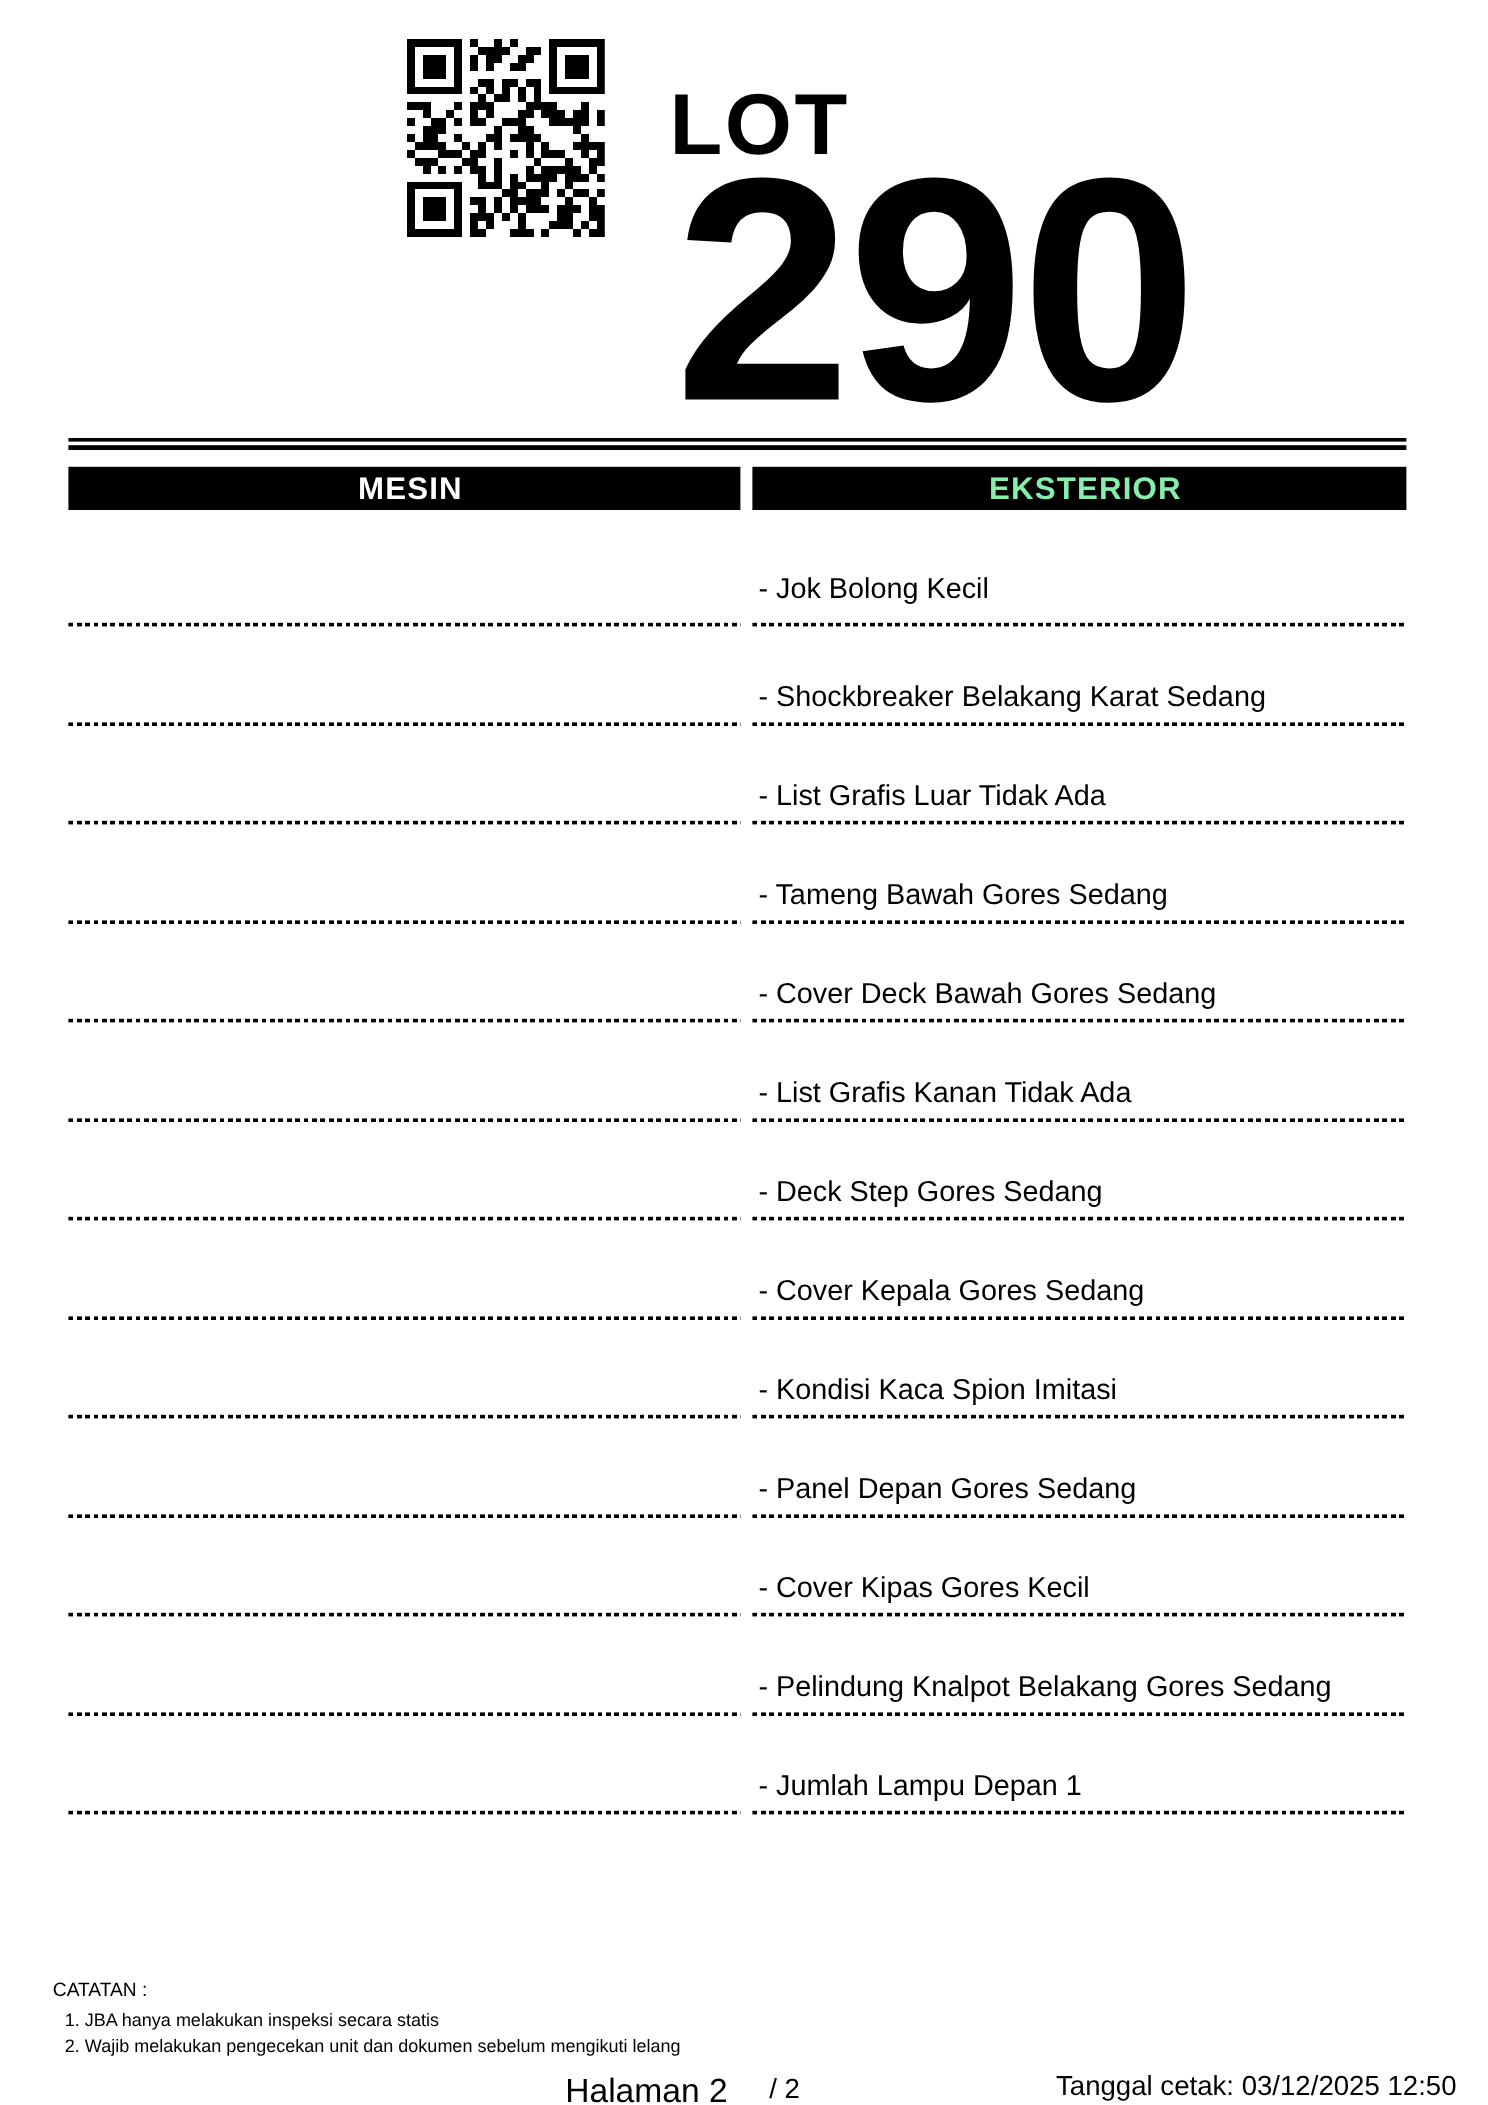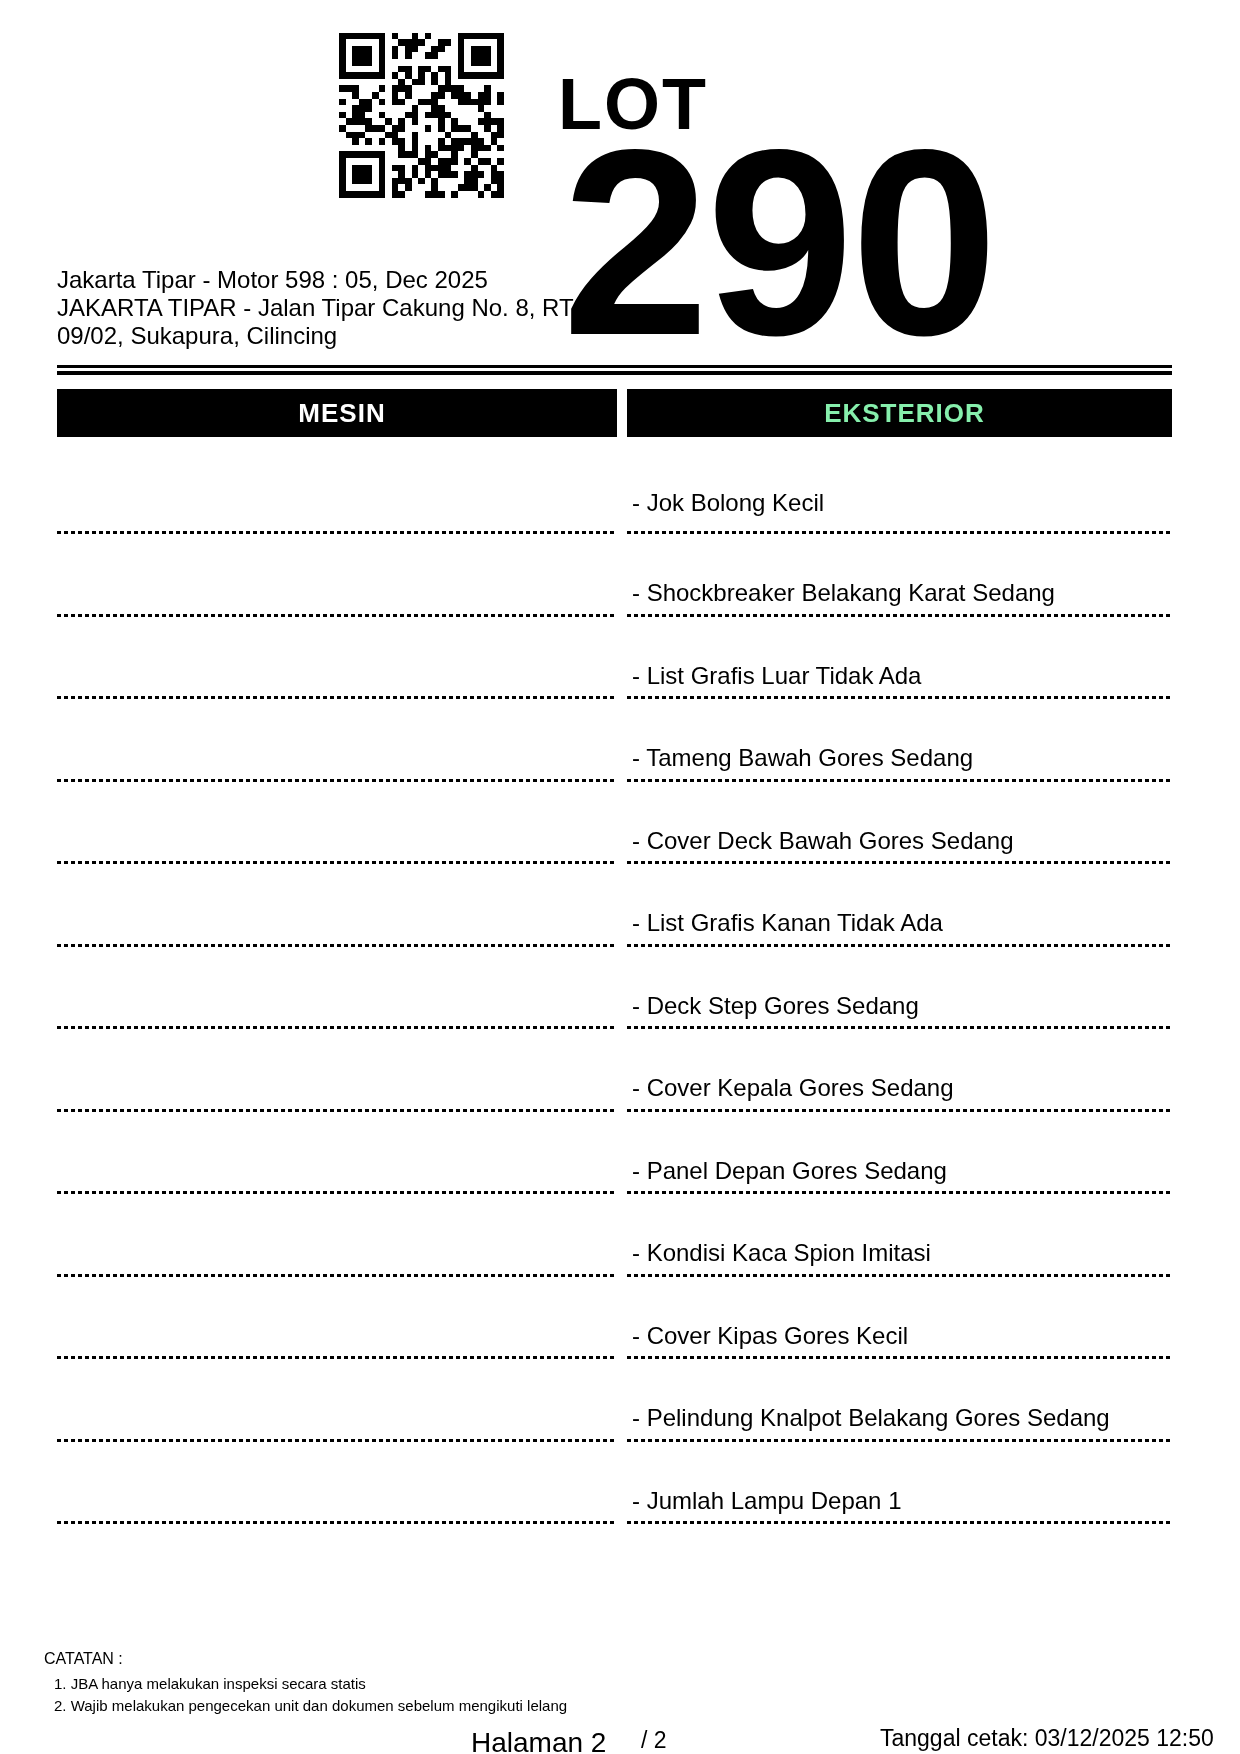--- a/index.html
+++ b/index.html
@@ -19,21 +19,21 @@
   .venue { position:absolute; left:57px; top:266px; font-size:24px; line-height:28px; }
   .double-rule {
     position:absolute; left:57px; top:365px; width:1115px; height:3px;
     border-top:3px solid #000; border-bottom:4px solid #000;
   }
   .insp-table {
     position:absolute; left:57px; top:389px; width:1115px;
     display:grid; grid-template-columns:560px 545px; column-gap:10px;
   }
   .colhead {
-    height:48px; display:flex; align-items:center; justify-content:center;
+    height:36px; display:flex; align-items:center; justify-content:center;
     font-size:26px; font-weight:bold; letter-spacing:1px;padding-left:10px;
   }
   .row {
     position:relative; height:46.5px; display:flex; align-items:center;
     padding-left:5px; font-size:24px; line-height:1.1;margin-top:36px;
   }
   .row.first { height:61px; }
   .row::after {
     content:""; position:absolute; left:0; right:0; bottom:0; height:3px;
     background:repeating-linear-gradient(90deg,#000 0 4px,transparent 4px 7px);
@@ -361,25 +361,20 @@
       <rect x="15" y="24" width="1" height="1" fill="#000000"></rect>
       <rect x="17" y="24" width="1" height="1" fill="#000000"></rect>
       <rect x="21" y="24" width="1" height="1" fill="#000000"></rect>
       <rect x="23" y="24" width="1" height="1" fill="#000000"></rect>
       <rect x="24" y="24" width="1" height="1" fill="#000000"></rect>
     </svg>
 
   <div class="lot-label">LOT</div>
   <div class="lot-number">290</div>
 
-  <div class="venue">
-    <div>Jakarta Tipar - Motor 598 : 05, Dec 2025</div>
-    <div>JAKARTA TIPAR - Jalan Tipar Cakung No. 8, RT</div>
-    <div>09/02, Sukapura, Cilincing</div>
-  </div>
 
   <div class="double-rule"></div>
 
   <div class="insp-table">
     <div class="col">
       <div class="colhead" id="head-mesin" style="background: rgb(0, 0, 0); color: rgb(255, 255, 255);">MESIN</div>
       <div id="rows-mesin">
           <div class="row first">
             <span></span>
           </div>
@@ -442,24 +437,24 @@
           <div class="row">
             <span>- List Grafis Kanan Tidak Ada</span>
           </div>
           <div class="row">
             <span>- Deck Step Gores Sedang</span>
           </div>
           <div class="row">
             <span>- Cover Kepala Gores Sedang</span>
           </div>
           <div class="row">
+            <span>- Kondisi Kaca Spion Imitasi</span>
+          </div>
+          <div class="row">
             <span>- Panel Depan Gores Sedang</span>
-          </div>
-          <div class="row">
-            <span>- Kondisi Kaca Spion Imitasi</span>
           </div>
           <div class="row">
             <span>- Cover Kipas Gores Kecil</span>
           </div>
           <div class="row">
             <span>- Pelindung Knalpot Belakang Gores Sedang</span>
           </div>
           <div class="row">
             <span>- Jumlah Lampu Depan 1</span>
           </div>

